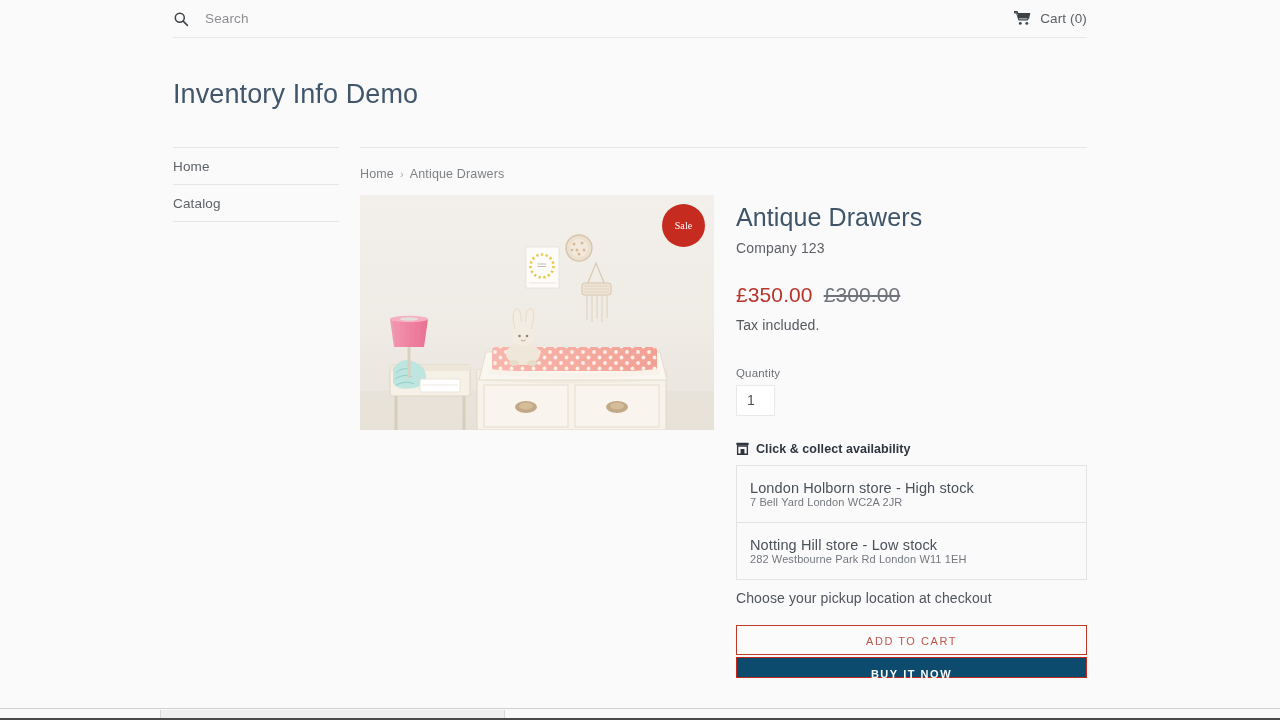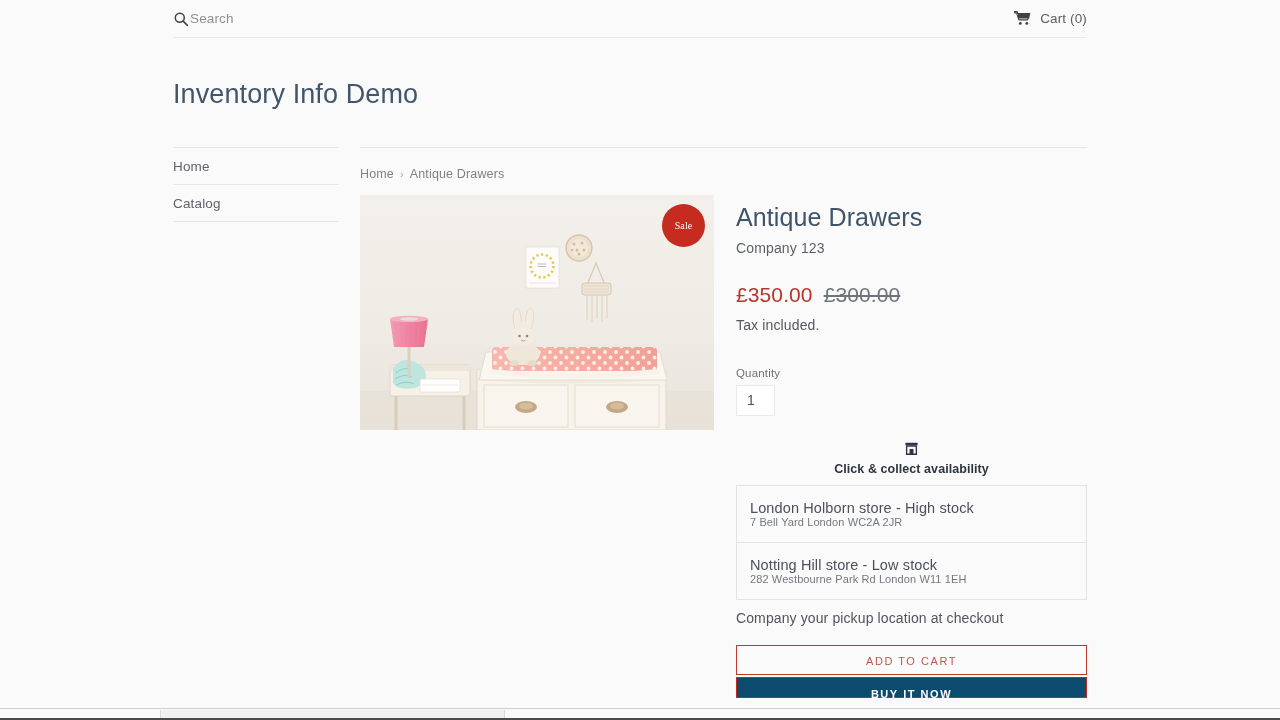--- a/index.html
+++ b/index.html
@@ -26,21 +26,21 @@
     width: 914px;
     height: 38px;
     border-bottom: 1px solid #e8e8e8;
     display: flex;
     align-items: center;
     justify-content: space-between;
   }
   .search-area {
     display: flex;
     align-items: center;
-    gap: 1px;
+    gap: 16px;
     cursor: text;
   }
   .search-icon { display:block; width:16px; height:16px; color:#3d4246; }
   .search-placeholder {
     font-size: 13.5px;
     color: #8d8f92;
     letter-spacing: .01em;
   }
   .cart-area {
     display: flex;
@@ -195,21 +195,20 @@
   
   .cc-header {
     margin-top: 26px;
     display: flex;
     align-items: center;
     gap: 7px;
     font-size: 12.5px;
     font-weight: bold;
     color: #2f3640;
     letter-spacing: .005em;
-    flex-direction: column;
   }
   .store-icon { display: block; width: 13px; height: 13px; color: #2f3640; }
   .store-list {
     margin-top: 9px;
     border: 1px solid #e3e3e3;
     background: #fafafa;
   }
   .store-item {
     padding: 14px 13px 14px 13px;
     cursor: pointer;
@@ -475,21 +474,21 @@
           <div class="store-item">
             <div class="store-name">London Holborn store - High stock</div>
             <div class="store-addr">7 Bell Yard London WC2A 2JR</div>
           </div>
           <div class="store-item">
             <div class="store-name">Notting Hill store - Low stock</div>
             <div class="store-addr">282 Westbourne Park Rd London W11 1EH</div>
           </div>
         </div>
 
-        <div class="pickup-note">Company your pickup location at checkout</div>
+        <div class="pickup-note">Choose your pickup location at checkout</div>
 
         <button class="btn btn-add">ADD TO CART</button>
         <button class="btn btn-buy">BUY IT NOW</button>
       </div>
 
     </div>
   </div>
 
   <div class="h-scrollbar">
     <div class="thumb"></div>

